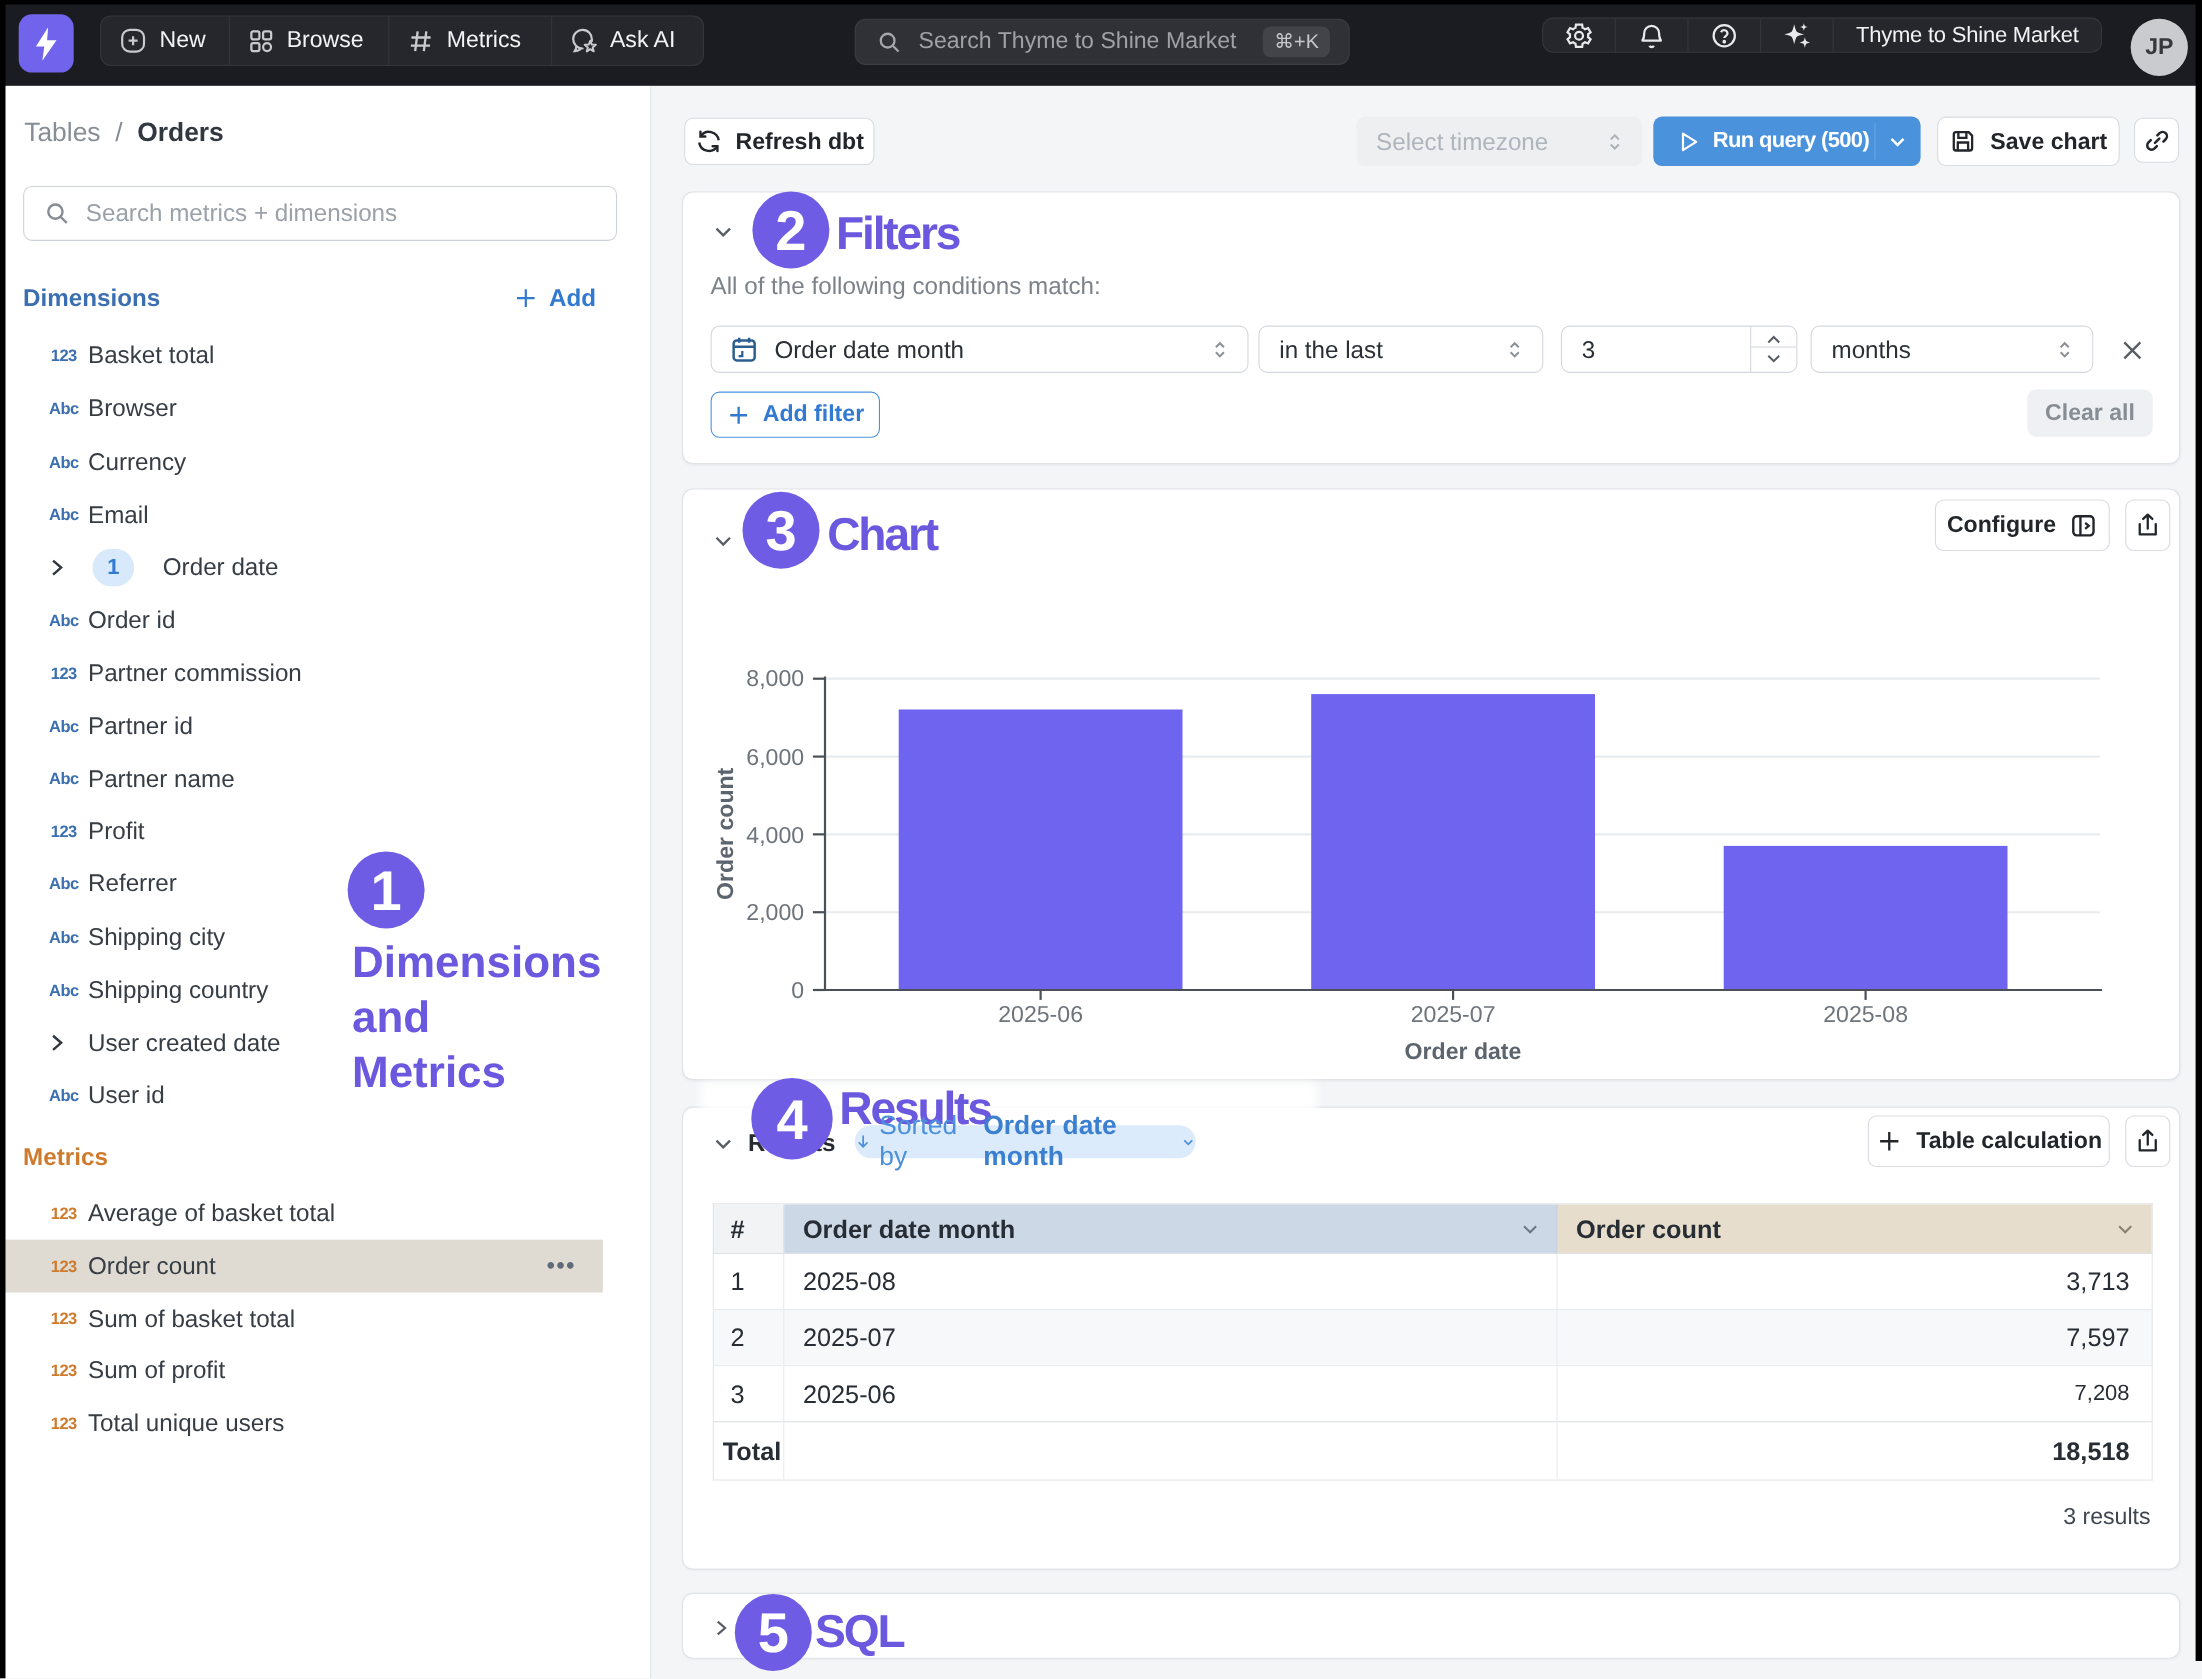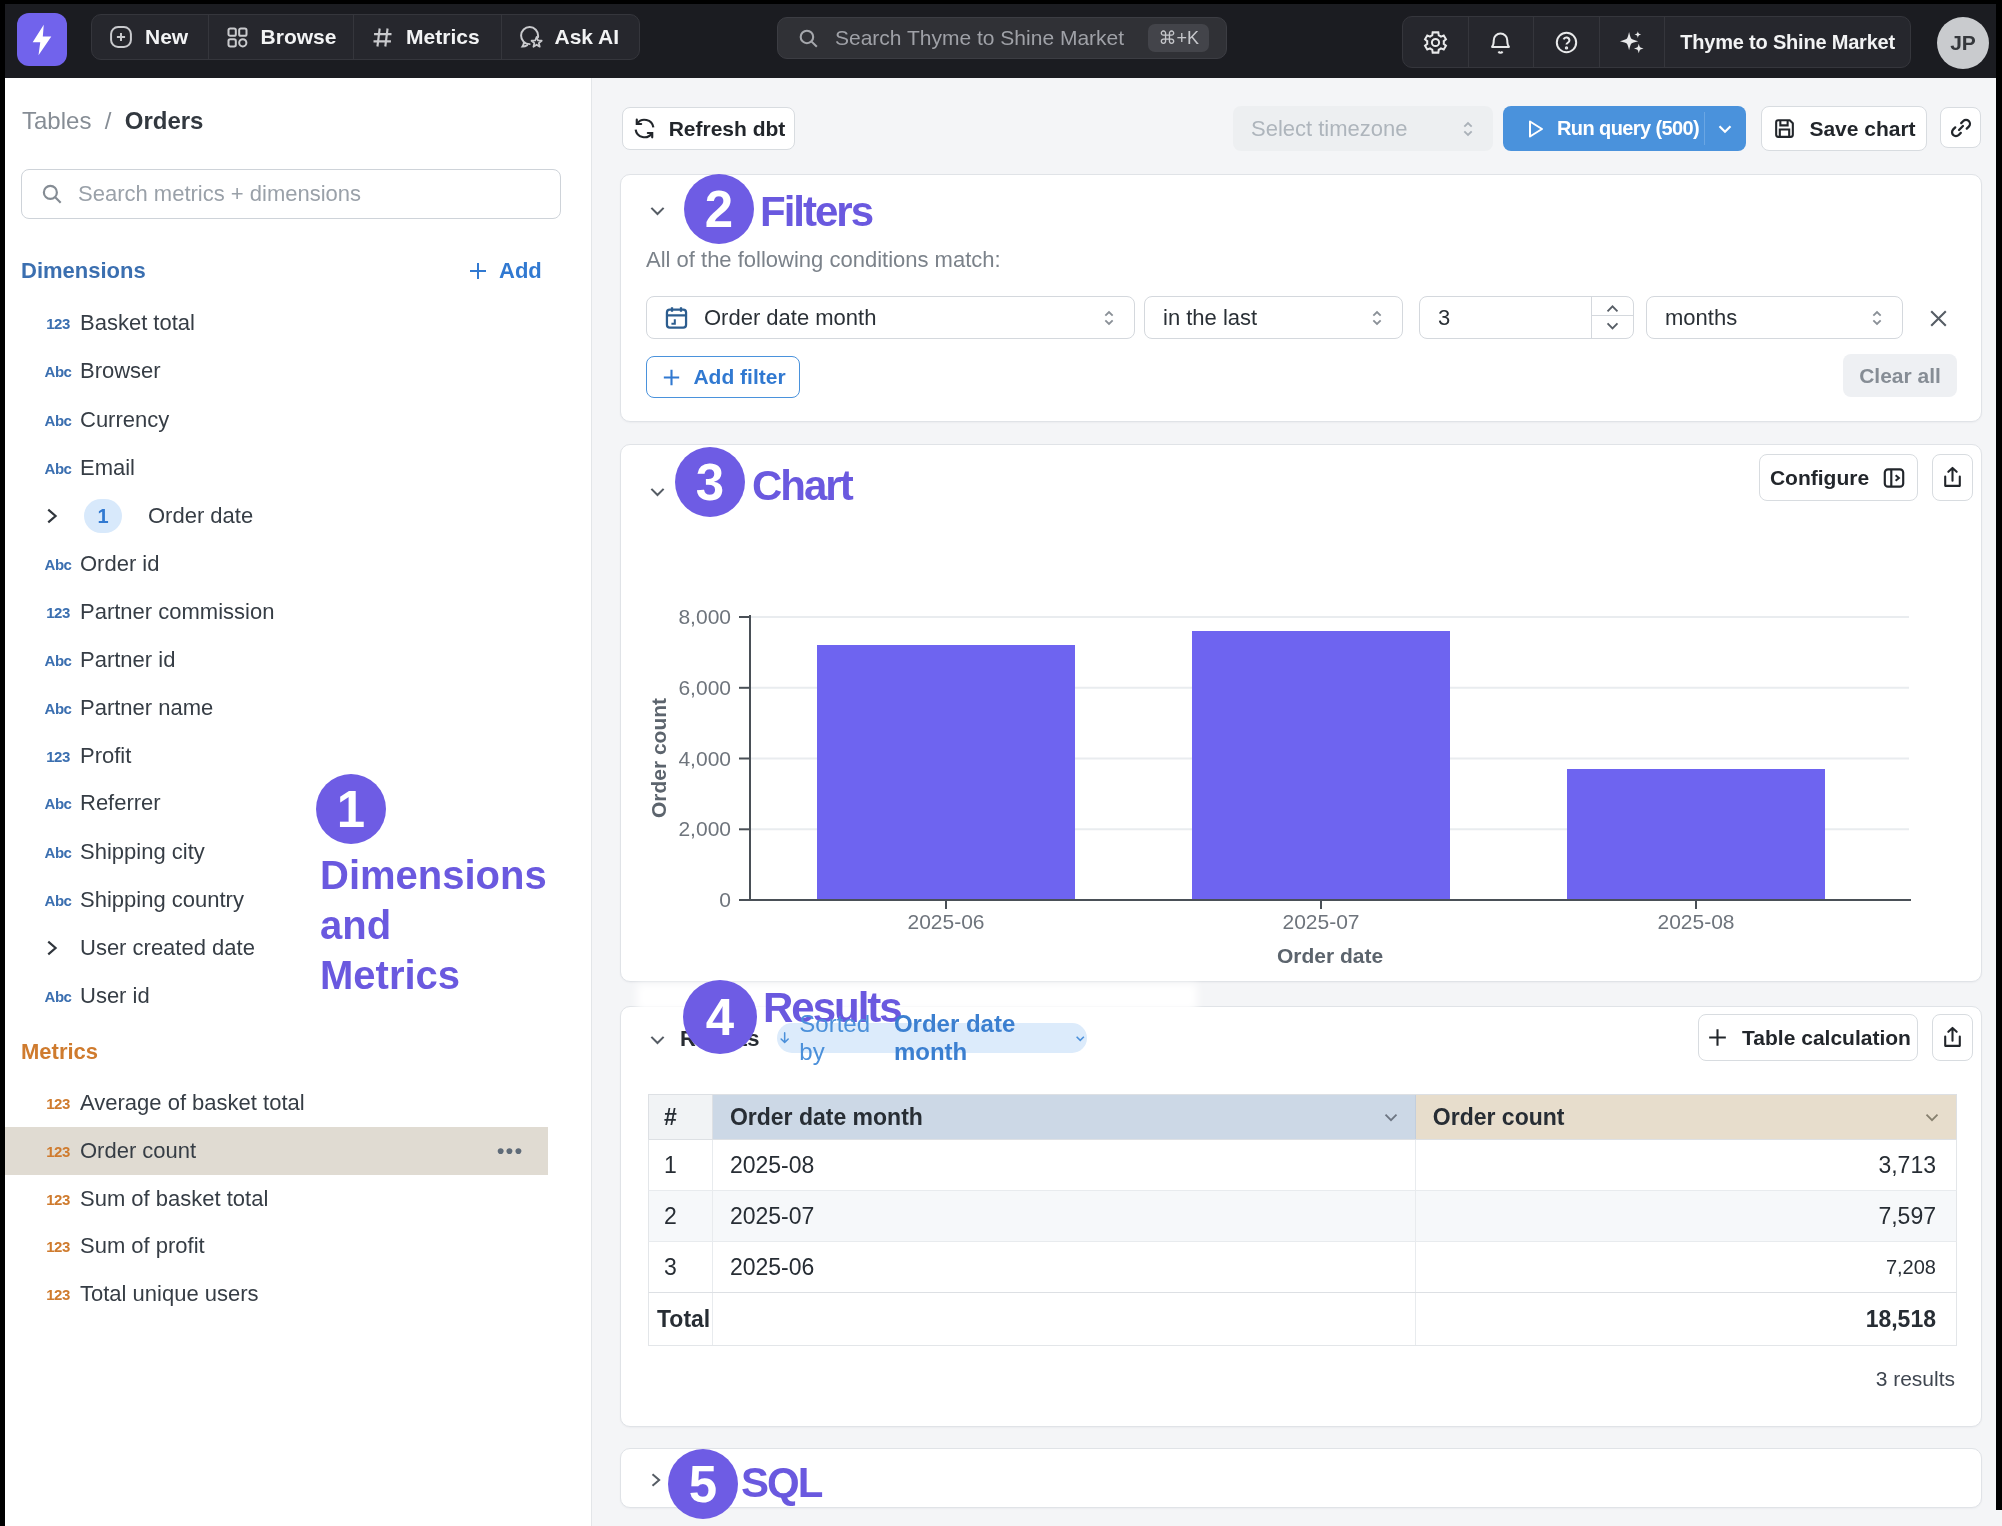--- a/index.html
+++ b/index.html
@@ -6,21 +6,21 @@
   html,body { width:2002px; height:1526px; overflow:hidden; }
   body { font-family:"Liberation Sans", sans-serif; background:#f4f5f7; position:relative; }
   .abs { position:absolute; }
   
   #frameL { left:0; top:0; width:5px; height:1526px; background:#000; z-index:50; }
   #frameT { left:0; top:0; width:2002px; height:4px; background:#000; z-index:50; }
   #frameR { left:1996px; top:0; width:6px; height:1510px; background:#000; z-index:50; }
   
   #nav { left:0; top:0; width:2002px; height:78px; background:#1b1c21; z-index:10; }
   .navgroup { position:absolute; background:#26272d; border:1px solid #35363c; border-radius:10px; display:flex; align-items:center; }
-  .navbtn { height:100%; display:flex; align-items:center; gap:10px; padding:0 15px; color:#f2f3f4; font-size:21px; font-weight:700; border-right:1px solid #35363c; white-space:nowrap; }
+  .navbtn { height:100%; display:flex; align-items:center; gap:10px; padding:0 15px; color:#f2f3f4; font-size:21px; font-weight:400; border-right:1px solid #35363c; white-space:nowrap; }
   .navbtn:last-child { border-right:none; }
   .navico { display:flex; align-items:center; }
   
   #side { left:0; top:78px; width:592px; height:1448px; background:#fff; border-right:1px solid #e3e6e9; z-index:5; }
   .dimitem { position:absolute; left:0; width:592px; height:48px; display:flex; align-items:center;padding-left:44px; }
   .ditype { position:absolute; left:41px; width:34px; text-align:center; font-weight:700; font-size:15px; letter-spacing:-0.5px; color:#3b6fb0; }
   .ditype.or { color:#cf7b2e; }
   .ditext { position:absolute; left:80px; font-size:22px; color:#363d45; }
   
   .card { position:absolute; left:620px; width:1362px; background:#fff; border:1px solid #e0e3e7; border-radius:10px; box-shadow:0 1px 2px rgba(16,24,40,.04); }
@@ -77,21 +77,21 @@
 
   <div class="abs" style="left:777px;top:17px;width:450px;height:42px;background:#303136;border:1px solid #3c3d43;border-radius:10px;display:flex;align-items:center;">
     <svg style="margin-left:18px;" width="25" height="25" viewBox="0 0 24 24" fill="none" stroke="#a5a7ac" stroke-width="2">
         <circle cx="10.5" cy="10.5" r="6"></circle>
         <path d="M15 15l5 5"></path>
       </svg>
     <span style="margin-left:14px;font-size:21px;color:#9fa1a7;">Search Thyme to Shine Market</span>
     <span style="position:absolute;right:17px;background:#43444a;border-radius:7px;padding:3px 10px;font-size:18px;color:#c6c7cb;">⌘+K</span>
   </div>
 
-  <div class="navgroup" style="left:1402px;top:16px;width:509px;height:52px;">
+  <div class="navgroup" style="left:1402px;top:16px;width:509px;height:32px;">
     <div class="navbtn" style="width:66px;justify-content:center;padding:0;">
       <svg width="27" height="27" viewBox="0 0 24 24" fill="none" stroke="#e8e9ea" stroke-width="1.8">
           <circle cx="12" cy="12" r="3.2"></circle>
           <path d="M19.4 12a7.4 7.4 0 0 0-.1-1.2l2-1.6-2-3.4-2.4 1a7.4 7.4 0 0 0-2-1.2L14.5 3h-5l-.4 2.6a7.4 7.4 0 0 0-2 1.2l-2.4-1-2 3.4 2 1.6a7.4 7.4 0 0 0 0 2.4l-2 1.6 2 3.4 2.4-1a7.4 7.4 0 0 0 2 1.2l.4 2.6h5l.4-2.6a7.4 7.4 0 0 0 2-1.2l2.4 1 2-3.4-2-1.6c.07-.4.1-.8.1-1.2z"></path>
         </svg>
     </div>
     <div class="navbtn" style="width:66px;justify-content:center;padding:0;">
       <svg width="27" height="27" viewBox="0 0 24 24" fill="none" stroke="#e8e9ea" stroke-width="1.8">
           <path d="M18 10a6 6 0 1 0-12 0c0 5-2 6-2 6h16s-2-1-2-6"></path>
           <path d="M10.2 20a2 2 0 0 0 3.6 0"></path>

